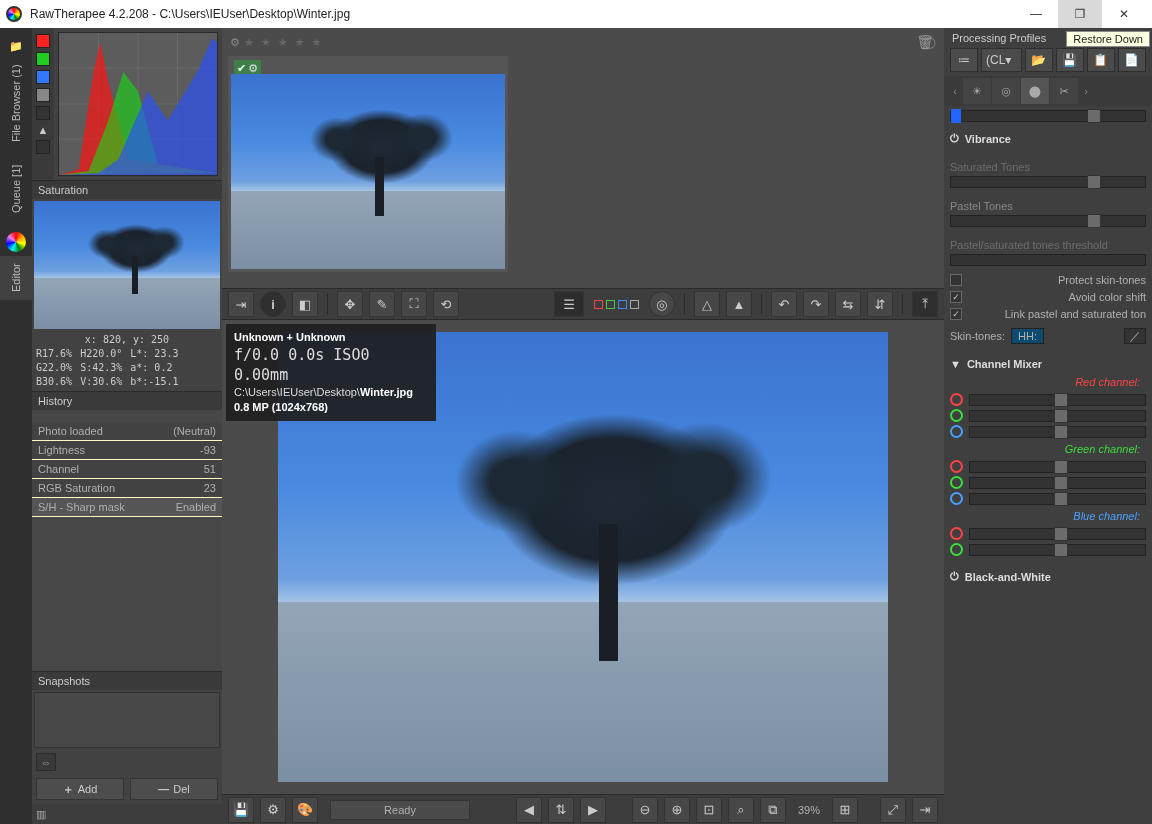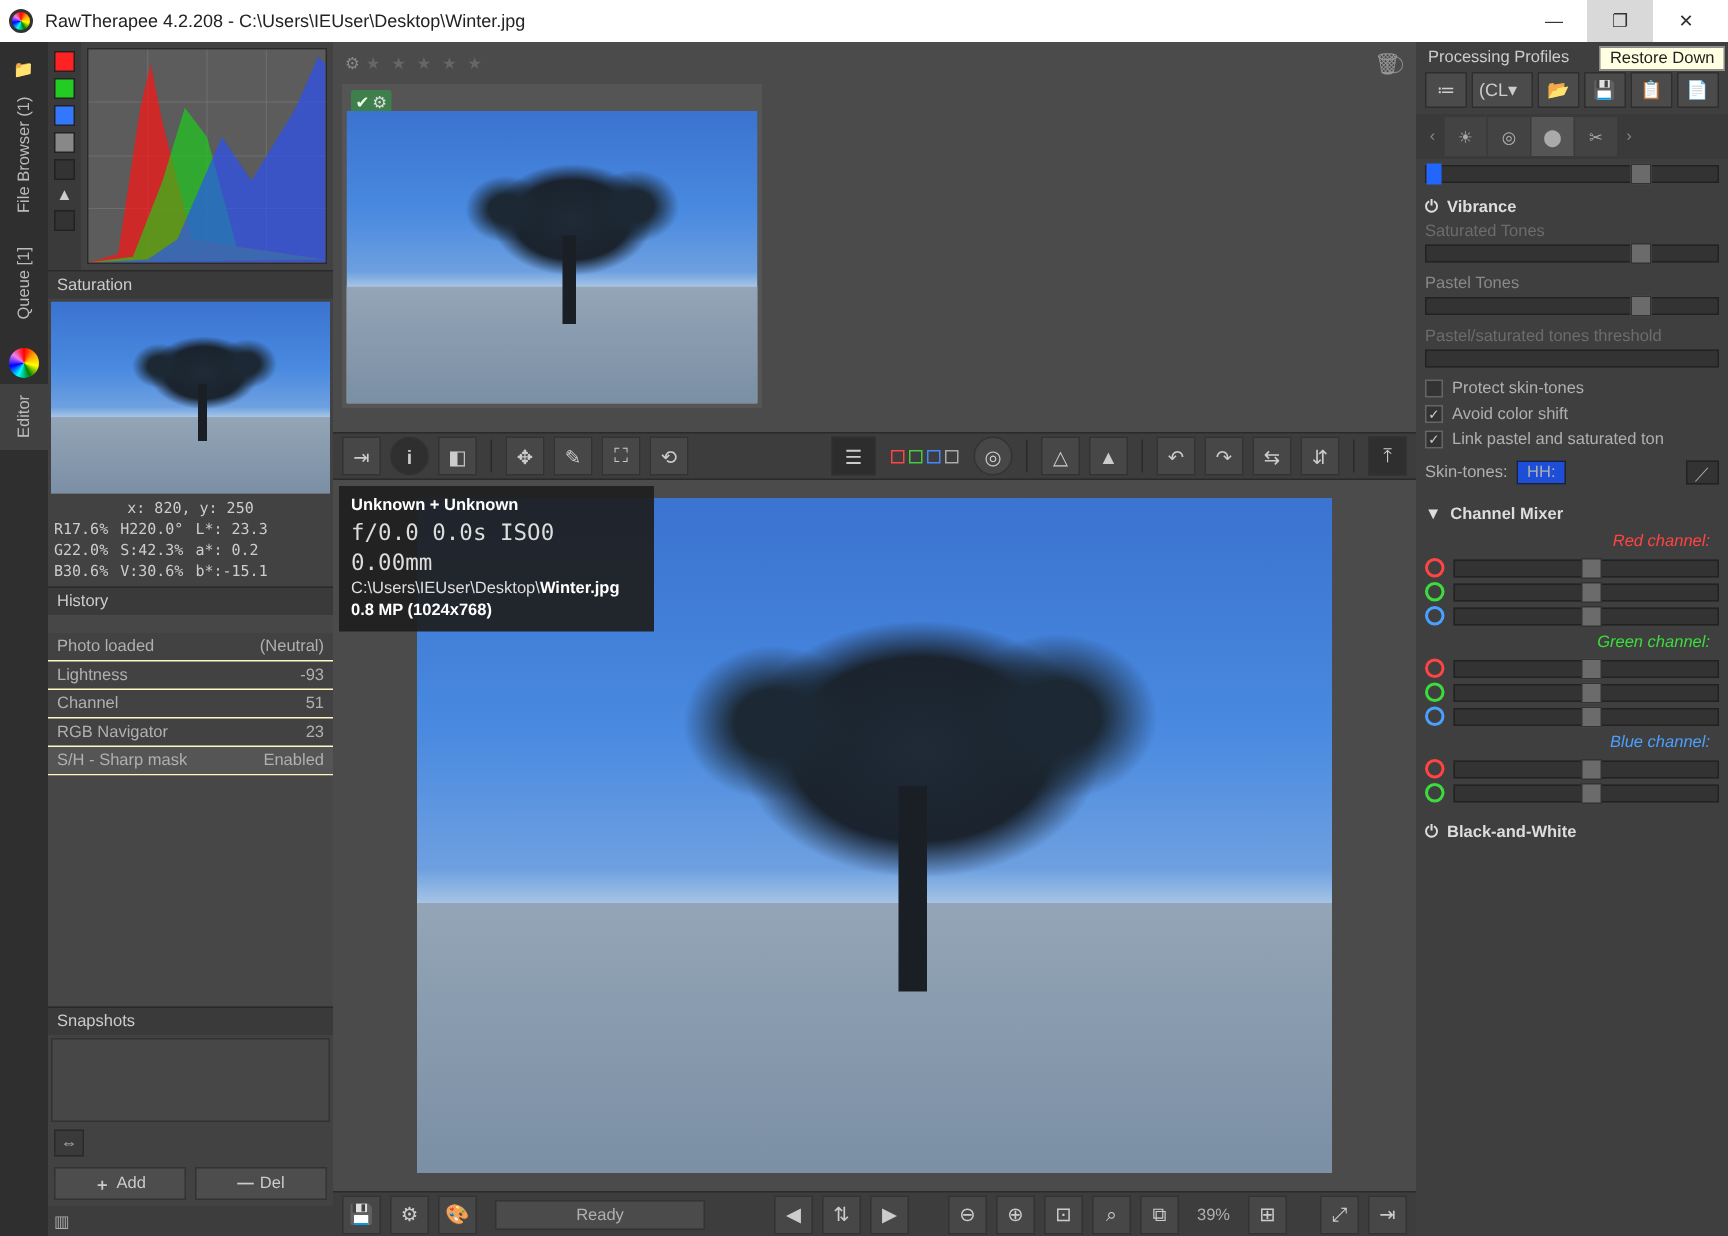--- a/index.html
+++ b/index.html
@@ -61,26 +61,26 @@
 .rightcol{width:208px;background:#3f3f3f;display:flex;flex-direction:column;}
 .procprof-title{padding:4px 8px;color:#ccc;font-size:11px;}
 .prof-btns{display:flex;gap:3px;padding:0 6px 4px;}
 .pbtn{width:28px;height:24px;background:#4b4b4b;border:1px solid #2e2e2e;display:flex;align-items:center;justify-content:center;color:#ccc;font-size:12px;}
 .tool-tabs{display:flex;align-items:center;padding:2px 4px;background:#3a3a3a;gap:1px;}
 .tool-tab{width:28px;height:26px;background:#434343;display:flex;align-items:center;justify-content:center;color:#aaa;}
 .tool-tab.active{background:#555;}
 .arrow-side{width:14px;color:#888;display:flex;align-items:center;justify-content:center;}
 .tool-panel{flex:1;overflow:hidden;padding:4px 6px;}
 .section-head{display:flex;align-items:center;gap:6px;padding:4px 0;color:#ddd;font-weight:bold;font-size:11px;}
-.slider-row{margin:0 0 8px;}
+.slider-row{margin:12px 0 8px;}
 .slider-label{font-size:11px;color:#888;margin-bottom:3px;}
 .slider{height:12px;position:relative;background:#333;border:1px solid #222;}
 .slider .thumb{position:absolute;top:-2px;width:14px;height:14px;background:#6b6b6b;border:1px solid #333;left:70%;}
 .slider.center .thumb{left:48%;}
-.chk{display:flex;align-items:center;gap:6px;margin:5px 0;}
+.chk{display:flex;align-items:center;gap:6px;margin:5px 0;justify-content:space-between;}
 .chk .box{width:12px;height:12px;border:1px solid #666;background:#333;display:flex;align-items:center;justify-content:center;font-size:9px;color:#ccc;}
 .chan-title{font-size:11px;font-style:italic;text-align:right;padding:2px 6px;}
 .chan-red{color:#ff4444;}
 .chan-green{color:#3cdc3c;}
 .chan-blue{color:#4aa0ff;}
 .chan-slider{display:flex;align-items:center;gap:6px;margin:3px 0;}
 .chan-dot{width:13px;height:13px;border-radius:50%;border:2px solid;}
 .mono{font-family:"Consolas",monospace;}
 .star{color:#666;font-size:11px;letter-spacing:2px;}
 .spacer{flex:1;}
@@ -172,21 +172,21 @@
         </div>
       <div class="hist-item">
           <span>Lightness</span>
           <span>-93</span>
         </div>
       <div class="hist-item">
           <span>Channel</span>
           <span>51</span>
         </div>
       <div class="hist-item">
-          <span>RGB Navigator</span>
+          <span>RGB Saturation</span>
           <span>23</span>
         </div>
       <div class="hist-item sel">
           <span>S/H - Sharp mask</span>
           <span>Enabled</span>
         </div>
     </div>
     <div class="spacer" style="background:#474747;min-height:110px;"></div>
     <div class="panel-title">Snapshots</div>
     <div class="snapshot-area"></div>
@@ -357,21 +357,21 @@
           <span class="box">✓</span>
           <span>Avoid color shift</span>
         </div>
       <div class="chk">
           <span class="box">✓</span>
           <span>Link pastel and saturated ton</span>
         </div>
 
       <div style="display:flex;align-items:center;gap:6px;margin:8px 0 10px;">
         <span>Skin-tones:</span>
-        <span style="background:#1d4ed8;border:1px solid #222;padding:1px 6px;">HH:</span>
+        <span style="background:#0c4a6e;border:1px solid #222;padding:1px 6px;">HH:</span>
         <span class="spacer"></span>
         <span style="width:22px;height:16px;background:#333;border:1px solid #222;display:flex;align-items:center;justify-content:center;">／</span>
       </div>
 
       <div class="section-head">
         <span>▼</span>
         <span>Channel Mixer</span>
       </div>
 
       <div class="chan-title chan-red">Red channel:</div>

